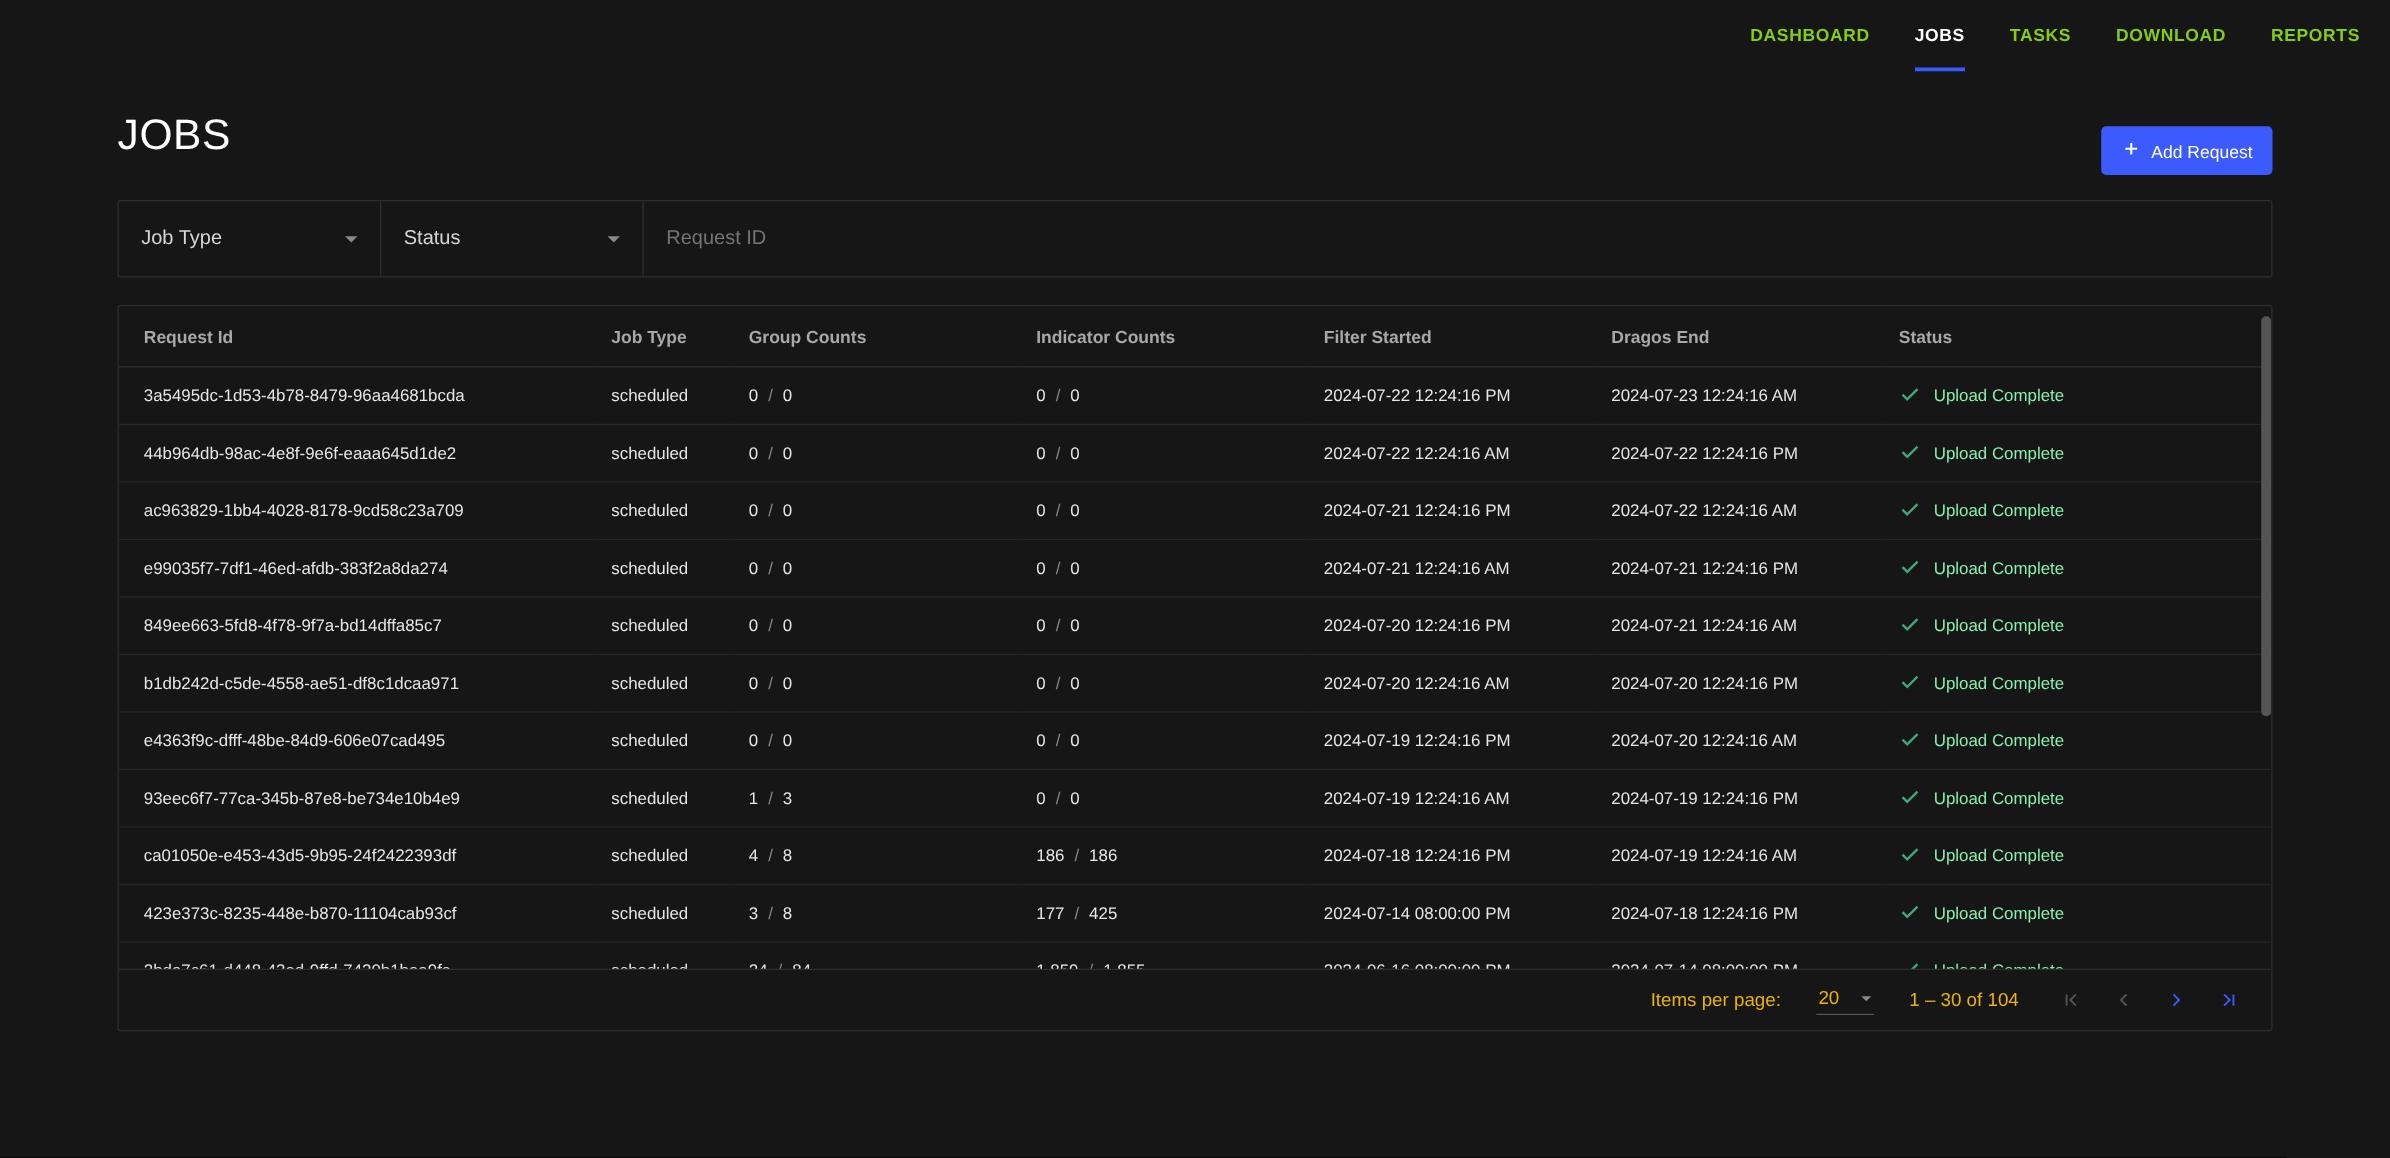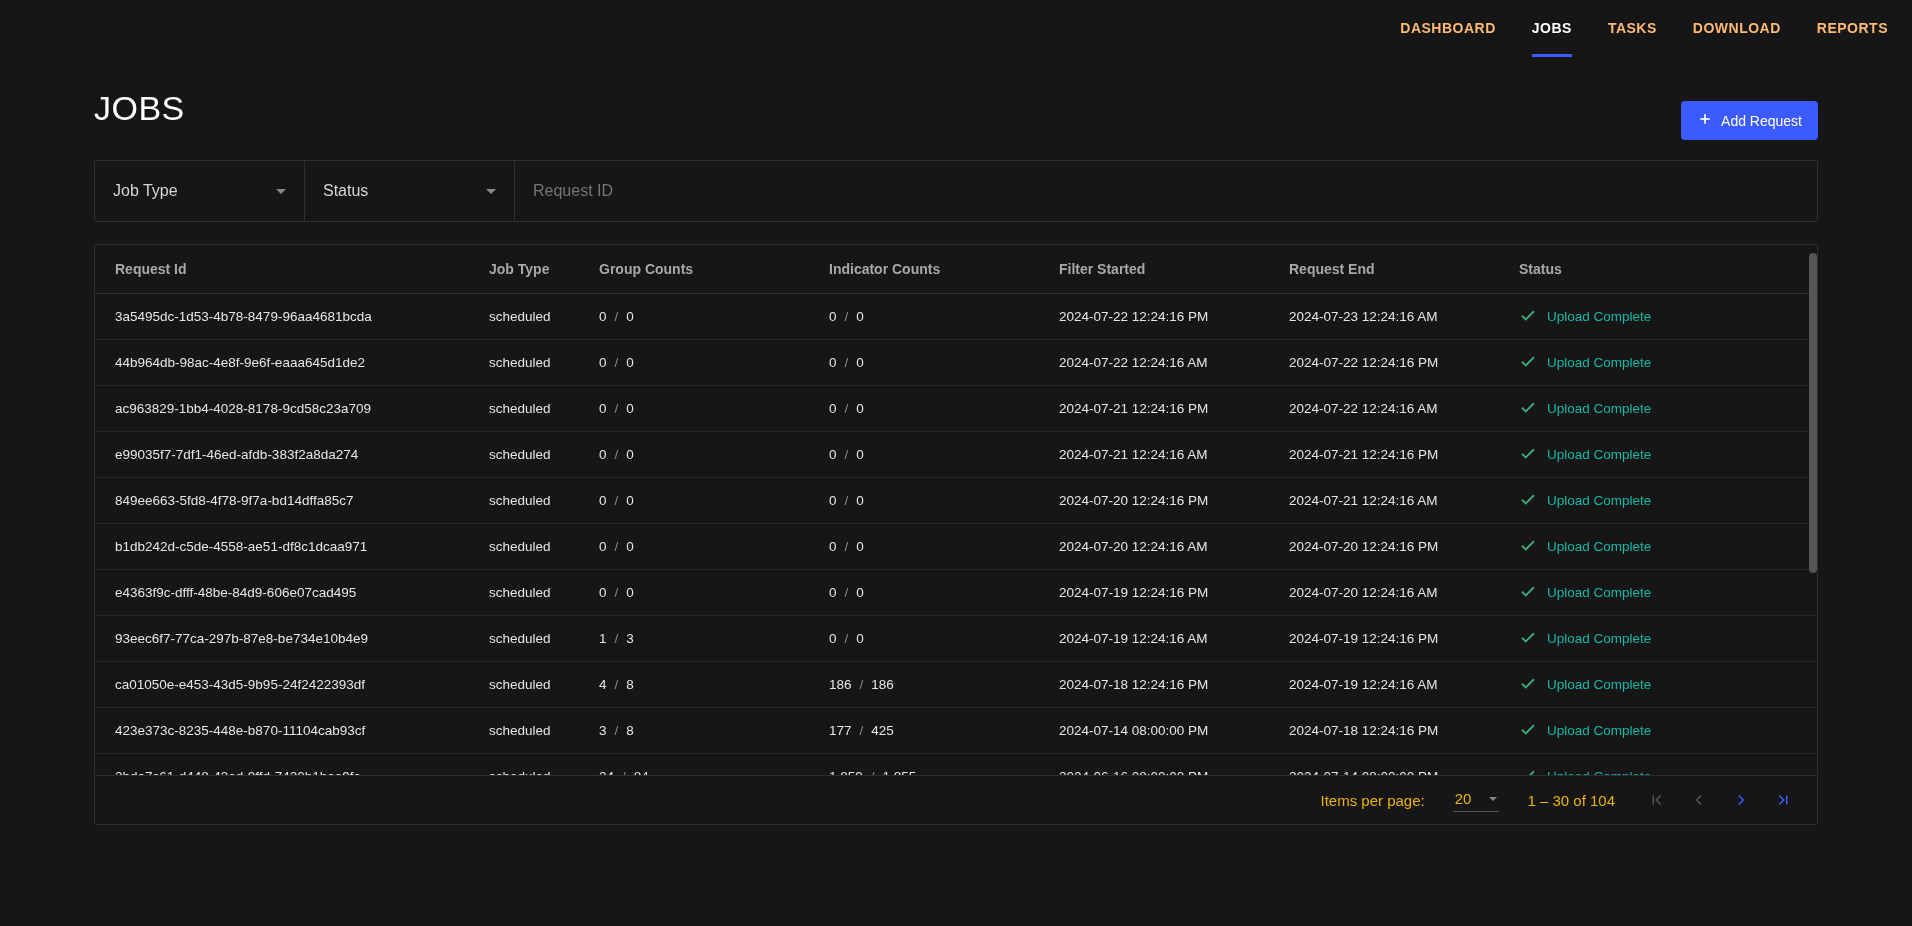--- a/index.html
+++ b/index.html
@@ -43,21 +43,21 @@
     font-weight: 500;
   }
   .nav {
     margin-left: auto;
     display: flex;
     gap: 36px;
     height: 100%;
     align-items: center;
   }
   .nav-item {
-    color: #fdba74;
+    color: #84cc16;
     font-size: 14px;
     font-weight: 600;
     letter-spacing: 0.5px;
     cursor: pointer;
     height: 100%;
     display: flex;
     align-items: center;
     position: relative;
   }
   .nav-item.active {
@@ -178,21 +178,21 @@
   th.col-group, td.col-group { width: 230px; }
   th.col-ind,  td.col-ind  { width: 230px; }
   th.col-fs,   td.col-fs   { width: 230px; }
   th.col-fe,   td.col-fe   { width: 230px; }
   th.col-st,   td.col-st   { }
   .counts .sep { color: #888; padding: 0 8px; }
   .status-cell {
     display: flex;
     align-items: center;
     gap: 10px;
-    color: #14b8a6;
+    color: #86efac;
   }
   .status-cell svg { width: 18px; height: 18px; stroke: #3fa87a; }
   
   .paginator {
     display: flex;
     align-items: center;
     justify-content: flex-end;
     gap: 28px;
     padding: 10px 20px;
     font-size: 15px;
@@ -277,21 +277,21 @@
     <div class="table-scroll">
       <div class="fake-scrollbar"></div>
       <table>
         <thead>
           <tr>
             <th class="col-id">Request Id</th>
             <th class="col-type">Job Type</th>
             <th class="col-group">Group Counts</th>
             <th class="col-ind">Indicator Counts</th>
             <th class="col-fs">Filter Started</th>
-            <th class="col-fe">Request End</th>
+            <th class="col-fe">Dragos End</th>
             <th class="col-st">Status</th>
           </tr>
         </thead>
         <tbody id="tbody">
             <tr>
               <td class="col-id">3a5495dc-1d53-4b78-8479-96aa4681bcda</td>
               <td class="col-type">scheduled</td>
               <td class="col-group counts"><span>0</span><span class="sep">/</span><span>0</span></td>
               <td class="col-ind counts"><span>0</span><span class="sep">/</span><span>0</span></td>
               <td class="col-fs">2024-07-22 12:24:16 PM</td>
@@ -395,21 +395,21 @@
               <td class="col-st">
                 <div class="status-cell">
                   <span><svg viewBox="0 0 24 24" fill="none" stroke-width="2.5">
                       <polyline points="4 13 9 18 20 7"></polyline>
                     </svg></span>
                   <span>Upload Complete</span>
                 </div>
               </td>
             </tr>
             <tr>
-              <td class="col-id">93eec6f7-77ca-297b-87e8-be734e10b4e9</td>
+              <td class="col-id">93eec6f7-77ca-345b-87e8-be734e10b4e9</td>
               <td class="col-type">scheduled</td>
               <td class="col-group counts"><span>1</span><span class="sep">/</span><span>3</span></td>
               <td class="col-ind counts"><span>0</span><span class="sep">/</span><span>0</span></td>
               <td class="col-fs">2024-07-19 12:24:16 AM</td>
               <td class="col-fe">2024-07-19 12:24:16 PM</td>
               <td class="col-st">
                 <div class="status-cell">
                   <span><svg viewBox="0 0 24 24" fill="none" stroke-width="2.5">
                       <polyline points="4 13 9 18 20 7"></polyline>
                     </svg></span>

